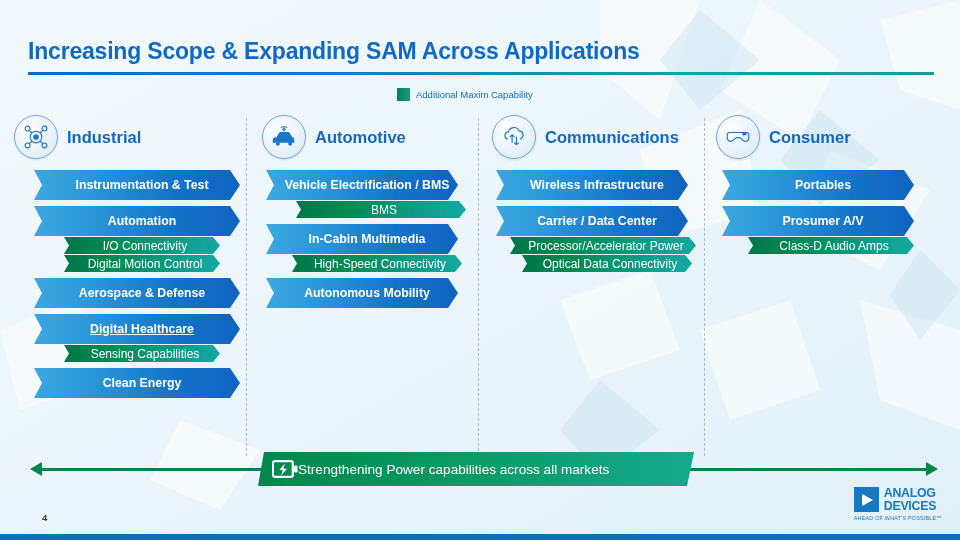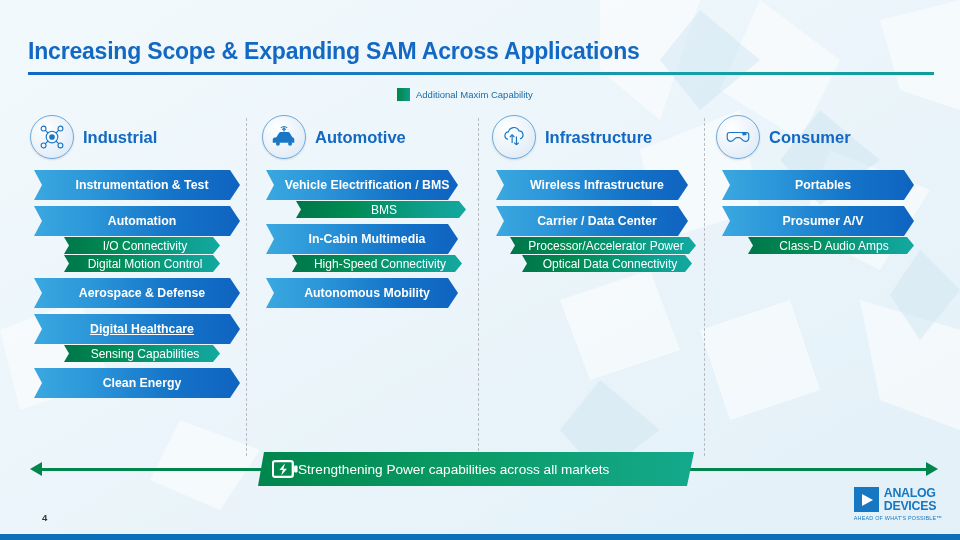--- a/index.html
+++ b/index.html
@@ -176,21 +176,21 @@
   </svg>
 
   <div id="title">Increasing Scope &amp; Expanding SAM Across Applications</div>
   <div id="title-rule"></div>
 
   <div id="legend">
     <span class="sw"></span>
     <span class="lbl">Additional Maxim Capability</span>
   </div>
 
-  <div class="col" style="left:30px;">
+  <div class="col" style="left:14px;">
     <div class="col-head">
       <div class="badge">
         <svg width="30" height="30" viewBox="0 0 32 32" fill="none" stroke="#1a77c6" stroke-width="1.2">
           <circle cx="16" cy="16" r="6.2"></circle>
           <circle cx="16" cy="16" r="3" fill="#1a77c6" stroke="none"></circle>
           <circle cx="7" cy="7" r="2.6"></circle>
             <circle cx="25" cy="7" r="2.6"></circle>
           <circle cx="7" cy="25" r="2.6"></circle>
             <circle cx="25" cy="25" r="2.6"></circle>
           <path d="M9 9l3 3M23 9l-3 3M9 23l3-3M23 23l-3-3"></path>
@@ -281,21 +281,21 @@
 
   <div class="col" style="left:492px;">
     <div class="col-head">
       <div class="badge">
         <svg width="30" height="30" viewBox="0 0 32 32" fill="none" stroke="#1a77c6" stroke-width="1.25">
           <path d="M9.5 18.5a4 4 0 0 1 .5-7.9 6 6 0 0 1 11.3-1.2 4.4 4.4 0 0 1 1.2 8.6"></path>
           <path d="M14 13.5v9M14 13.5l-2.4 2.6M14 13.5l2.4 2.6"></path>
           <path d="M18.6 24.5v-9M18.6 24.5l-2.4-2.6M18.6 24.5l2.4-2.6"></path>
         </svg>
       </div>
-      <div class="col-title">Infrastructure</div>
+      <div class="col-title">Communications</div>
     </div>
   </div>
   <div class="stack" style="left:496px; width:192px;">
     <div class="group">
       <div class="bar" style="width:192px;text-align:right;">
         <span>Wireless Infrastructure</span>
       </div>
     </div>
     <div class="group">
       <div class="bar" style="width:192px;">

